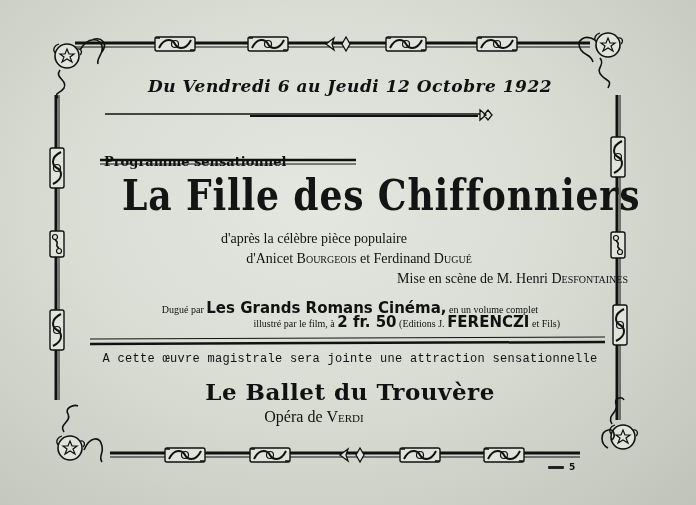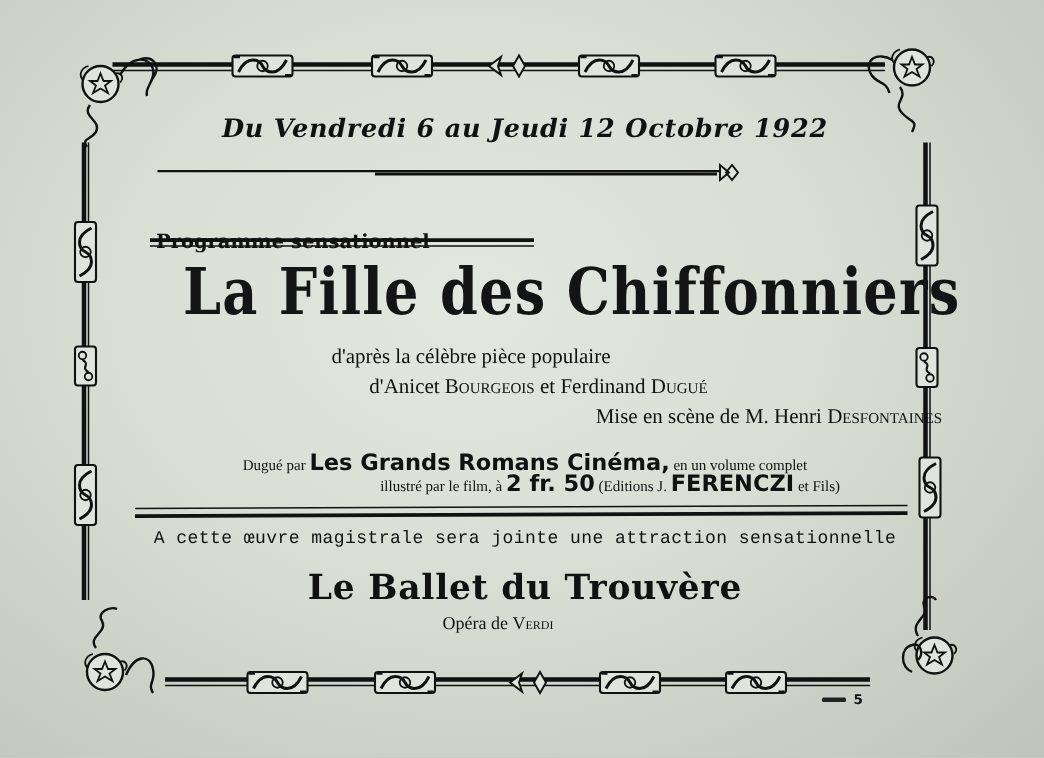--- a/index.html
+++ b/index.html
@@ -36,21 +36,21 @@
     .line-c { top: 271px; font-size: 14px; font-family: "Liberation Serif", serif; text-align: right; }
     .sc { font-variant: small-caps; }
     .pub1 { top: 299px; left: 140px; width: 420px; font-size: 10px; font-family: "Liberation Serif", serif; }
     .pub2 { top: 313px; left: 140px; width: 420px; font-size: 10px; font-family: "Liberation Serif", serif; text-align: right; }
     .pub1 b, .pub2 b { font-family: "DejaVu Sans", sans-serif; font-size: 15px; }
     .attr { top: 352px; left: 60px; width: 580px; font-size: 12px; font-family: Liberation Mono, monospace; letter-spacing: 0.3px; }
     .ballet {
       top: 378px; left: 100px; width: 500px;
       font-family: "DejaVu Serif", serif; font-weight: bold; font-size: 23px; letter-spacing: 0.5px;
     }
-    .opera { top: 408px; font-size: 12px; font-family: "Liberation Serif", serif; margin-left: 18px; }
+    .opera { top: 408px; font-size: 16px; font-family: "Liberation Serif", serif; }
     .pagenum { top: 462px; left: 548px; width: auto; font-size: 9px; font-family: "DejaVu Sans", sans-serif; font-weight: bold; }
     .pagenum .dash { display: inline-block; width: 16px; height: 3px; background: #222; vertical-align: middle; margin-right: 5px; border-radius: 1px; }
   </style>
 </head>
 <body>
 
 <div class="paper"></div>
 
 <svg class="frame" viewBox="0 0 696 505" xmlns="http://www.w3.org/2000/svg">
   <defs>

